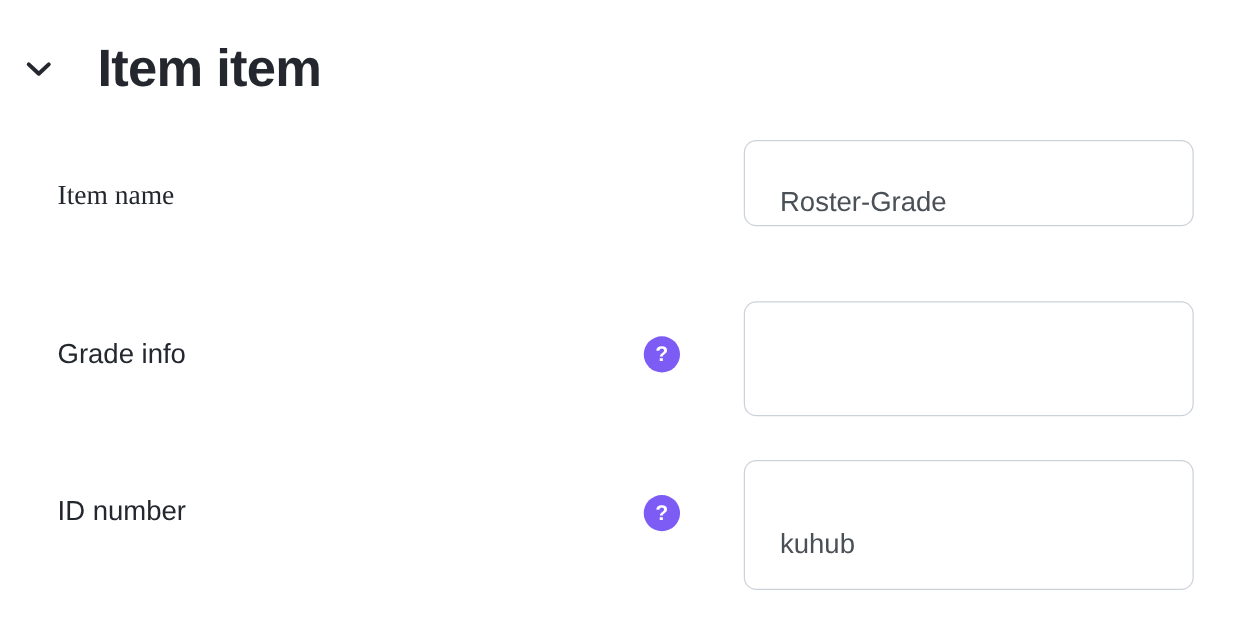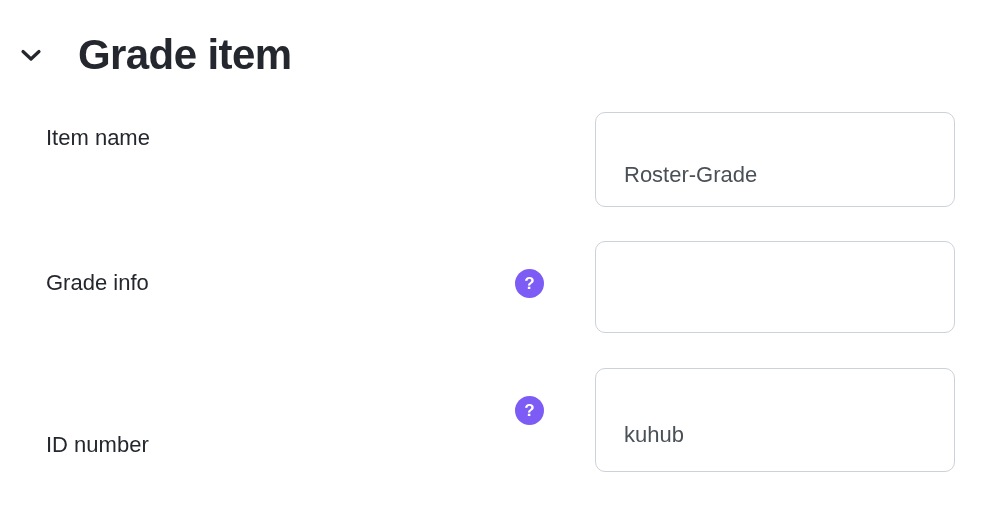--- a/index.html
+++ b/index.html
@@ -66,23 +66,23 @@
   .row-3 { top: 368px; }
 
   .field-label {
     position: absolute;
     left: 46px;
     font-size: 22px;
     line-height: 28px;
     color: #24282e;
     white-space: nowrap;
   }
-  .row-1 .field-label { top: 12px; }
+  .row-1 .field-label { top: 30px; font-family: Liberation Serif, serif; }
   .row-2 .field-label { top: 28px; }
-  .row-3 .field-label { top: 27px; margin-top: 36px; }
+  .row-3 .field-label { top: 27px; }
 
   .help-icon {
     position: absolute;
     left: 515px;
     width: 29px;
     height: 29px;
     border-radius: 50%;
     background: #7c5cf5;
     color: #ffffff;
     display: flex;
@@ -108,38 +108,38 @@
     background: #ffffff;
     font-family: "Liberation Sans", sans-serif;
     font-size: 22px;
     line-height: 28px;
     color: #4a5057;
     padding: 30px 28px 0 28px;
     outline: none;
     resize: none;
     overflow: hidden;
   }
-  .box-name { top: 0px; height: 95px; }
+  .box-name { top: 0px; height: 69px; }
   .box-info { top: 0px; height: 92px; }
   .box-id   { top: 0px; height: 104px; }
 
   .field-box::placeholder { color: #9aa1aa; }
 </style>
 </head>
 <body>
 
 <div class="page">
 
   <div class="section-header">
     <button class="collapse-toggle" aria-label="collapse section">
       <svg width="34" height="34" viewBox="0 0 34 34" fill="none">
         <path d="M9 13.5 L17 21 L25 13.5" stroke="#24282e" stroke-width="3.2" stroke-linecap="round" stroke-linejoin="round" fill="none"></path>
       </svg>
     </button>
-    <div class="section-title">Grade item</div>
+    <div class="section-title">Item item</div>
   </div>
 
   <div class="form-row row-1">
     <label class="field-label">Item name</label>
     <input class="field-box box-name" type="text" value="Roster-Grade" style="">
   </div>
 
   <div class="form-row row-2">
     <label class="field-label">Grade info</label>
     <span class="help-icon">?</span>

